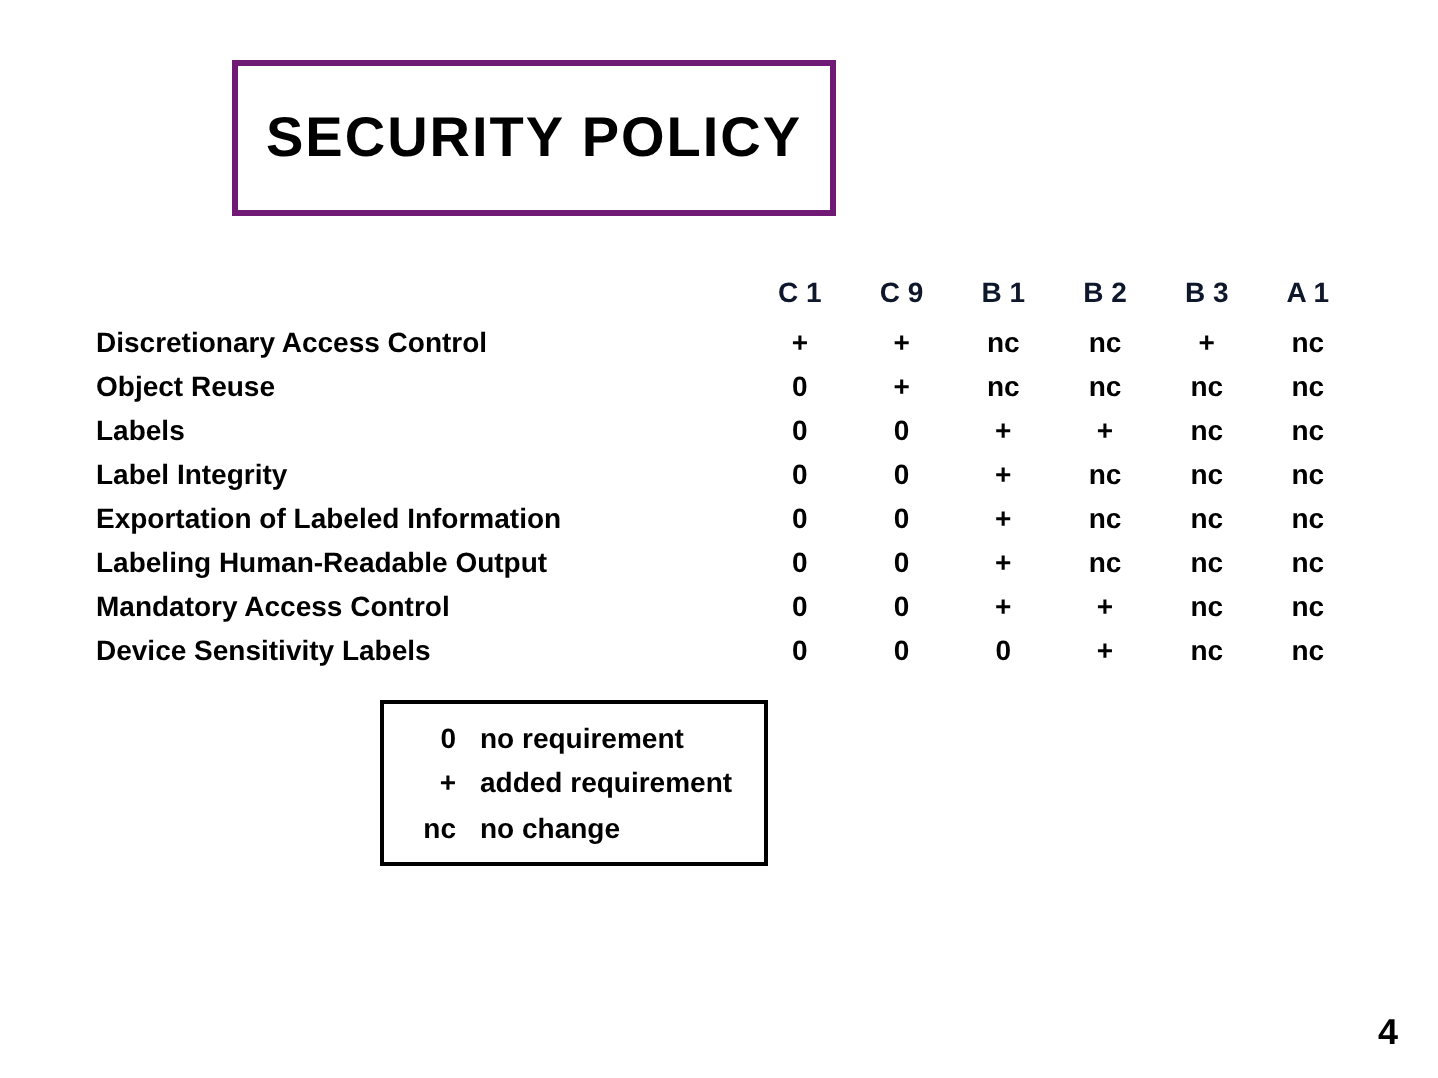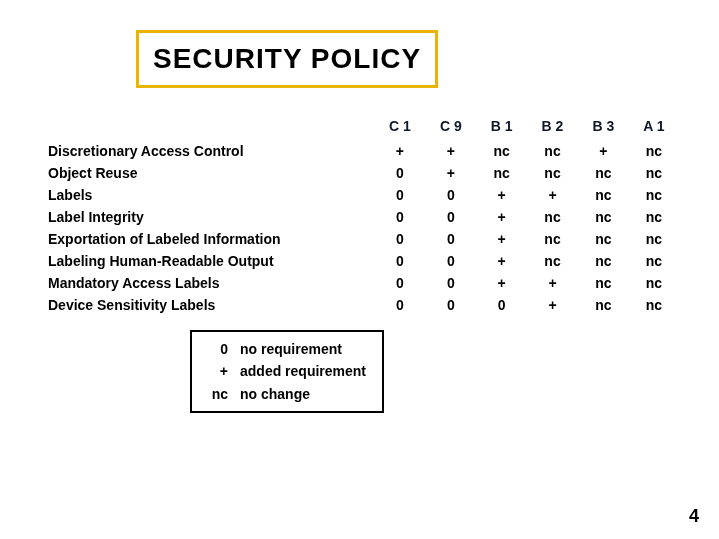--- a/index.html
+++ b/index.html
@@ -12,24 +12,24 @@
       overflow: hidden;
     }
     .page-container {
       width: 719px;
       height: 539px;
       padding: 30px 40px 20px 40px;
       position: relative;
     }
     .title-box {
       display: inline-block;
-      border: 3px solid #eab308;
-      padding: 10px 14px;
+      border: 3px solid #701a75;
+      padding: 20px 14px;
       margin-bottom: 28px;
-      margin-left: 96px;
+      margin-left: 76px;
     }
     .title-text {
       font-size: 28px;
       font-weight: bold;
       color: black;
       letter-spacing: 1px;
     }
     .main-table {
       width: 100%;
       border-collapse: collapse;
@@ -151,21 +151,21 @@
         <tr>
           <td class="col-label">Labeling Human-Readable Output</td>
           <td class="col-val">0</td>
           <td class="col-val">0</td>
           <td class="col-val">+</td>
           <td class="col-val">nc</td>
           <td class="col-val">nc</td>
           <td class="col-val">nc</td>
         </tr>
         <tr>
-          <td class="col-label">Mandatory Access Labels</td>
+          <td class="col-label">Mandatory Access Control</td>
           <td class="col-val">0</td>
           <td class="col-val">0</td>
           <td class="col-val">+</td>
           <td class="col-val">+</td>
           <td class="col-val">nc</td>
           <td class="col-val">nc</td>
         </tr>
         <tr>
           <td class="col-label">Device Sensitivity Labels</td>
           <td class="col-val">0</td>

